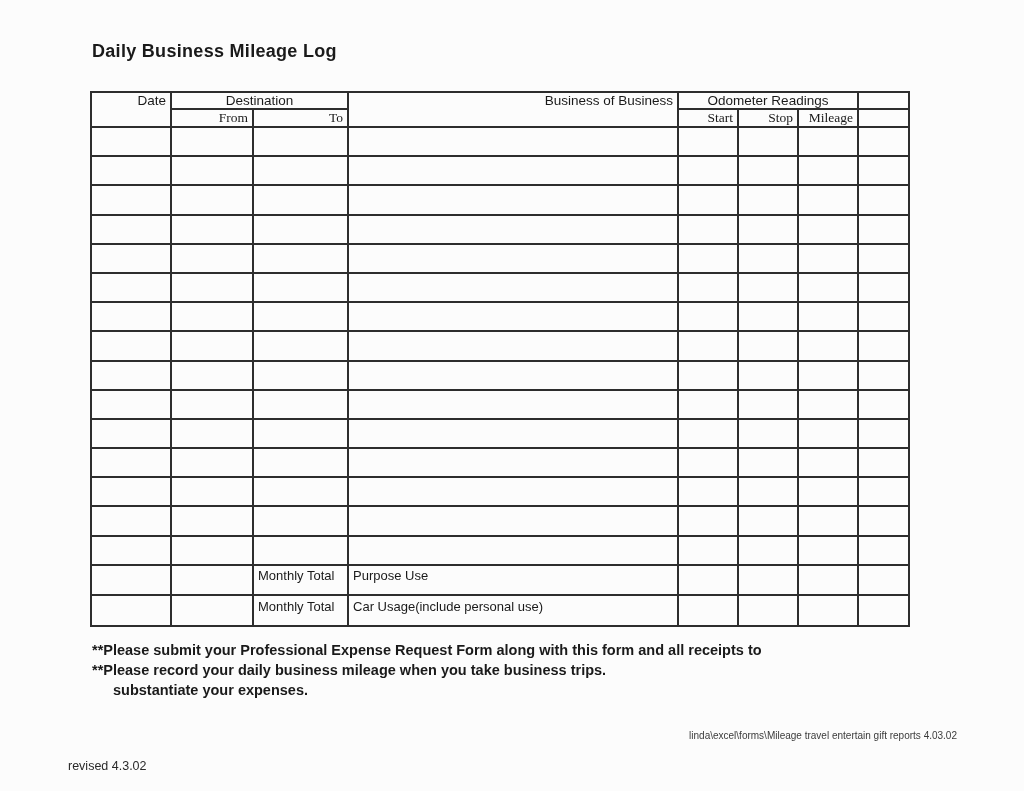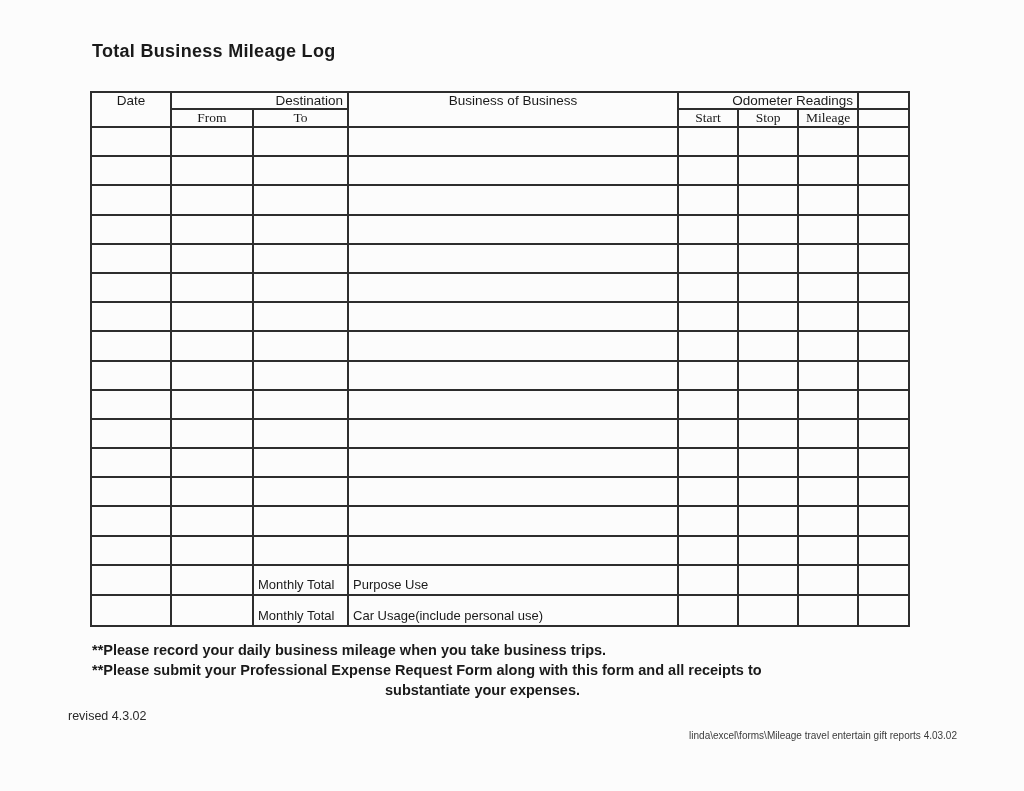--- a/index.html
+++ b/index.html
@@ -35,58 +35,58 @@
   table.log-table td {
     border: 2px solid #2d2d2d;
     padding: 0 4px;
     font-size: 13.5px;
     font-weight: normal;
     overflow: hidden;
     white-space: nowrap;
   }
   tr.header-row-1 { height: 13px; }
   tr.header-row-2 { height: 13px; font-family: Liberation Serif, serif; }
-  th.cell-left   { text-align: center;  vertical-align: top; margin-top: 44px; }
-  th.cell-center { text-align: right; vertical-align: top; }
+  th.cell-left   { text-align: right;  vertical-align: top; margin-top: 44px; }
+  th.cell-center { text-align: center; vertical-align: top; }
   tr.body-row { height: 29.2px; }
   tr.summary-row { height: 30.5px; }
   tr.summary-row td {
     vertical-align: bottom;
     font-size: 13px;
-    padding-bottom: 2px;
+    padding-bottom: 11px;
   }
   .notes {
     position: absolute;
     left: 92px;
     top: 640px;
     font-size: 14.5px;
     font-weight: bold;
     line-height: 20px;
     width: 760px;
   }
-  .notes .indent { margin-left: 21px; text-align: center; }
+  .notes .indent { margin-left: 21px; }
   .footer-left {
     position: absolute;
     left: 68px;
-    top: 709px;
+    top: 759px;
     font-size: 12.5px;
     color: #2a2a2a;
   }
   .footer-right {
     position: absolute;
     right: 67px;
     top: 730px;
     font-size: 10px;
     color: #3b3b3b;
   }
 </style>
 </head>
 <body>
 
-<div class="page-title">Total Business Mileage Log</div>
+<div class="page-title">Daily Business Mileage Log</div>
 
 <table class="log-table">
   <colgroup>
     <col style="width:80px">
     <col style="width:82px">
     <col style="width:95px">
     <col style="width:330px">
     <col style="width:60px">
     <col style="width:60px">
     <col style="width:60px">
@@ -279,19 +279,19 @@
       <td>Car Usage(include personal use)</td>
       <td></td>
       <td></td>
       <td></td>
       <td></td>
     </tr>
   </tbody>
 </table>
 
 <div class="notes">
+  <div>**Please submit your Professional Expense Request Form along with this form and all receipts to</div>
   <div>**Please record your daily business mileage when you take business trips.</div>
-  <div>**Please submit your Professional Expense Request Form along with this form and all receipts to</div>
   <div class="indent">substantiate your expenses.</div>
 </div>
 
 <div class="footer-left">revised 4.3.02</div>
 <div class="footer-right">linda\excel\forms\Mileage travel entertain gift reports 4.03.02</div>
 
 </body></html>

